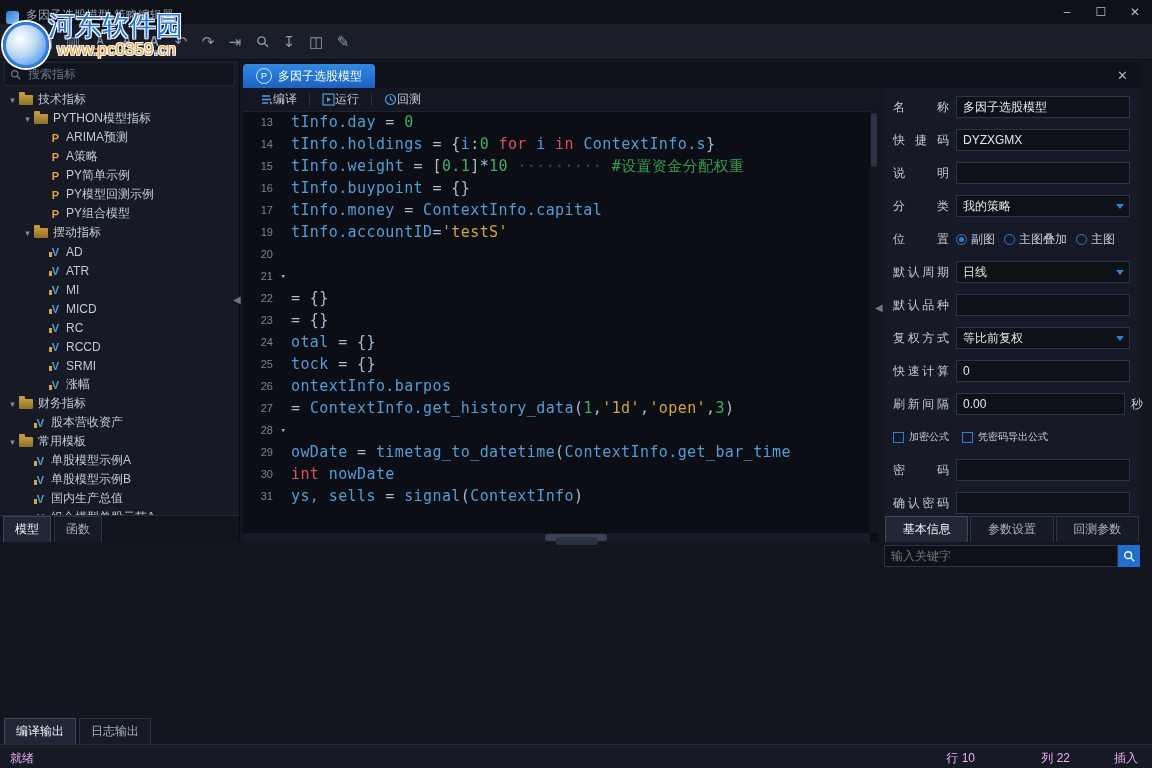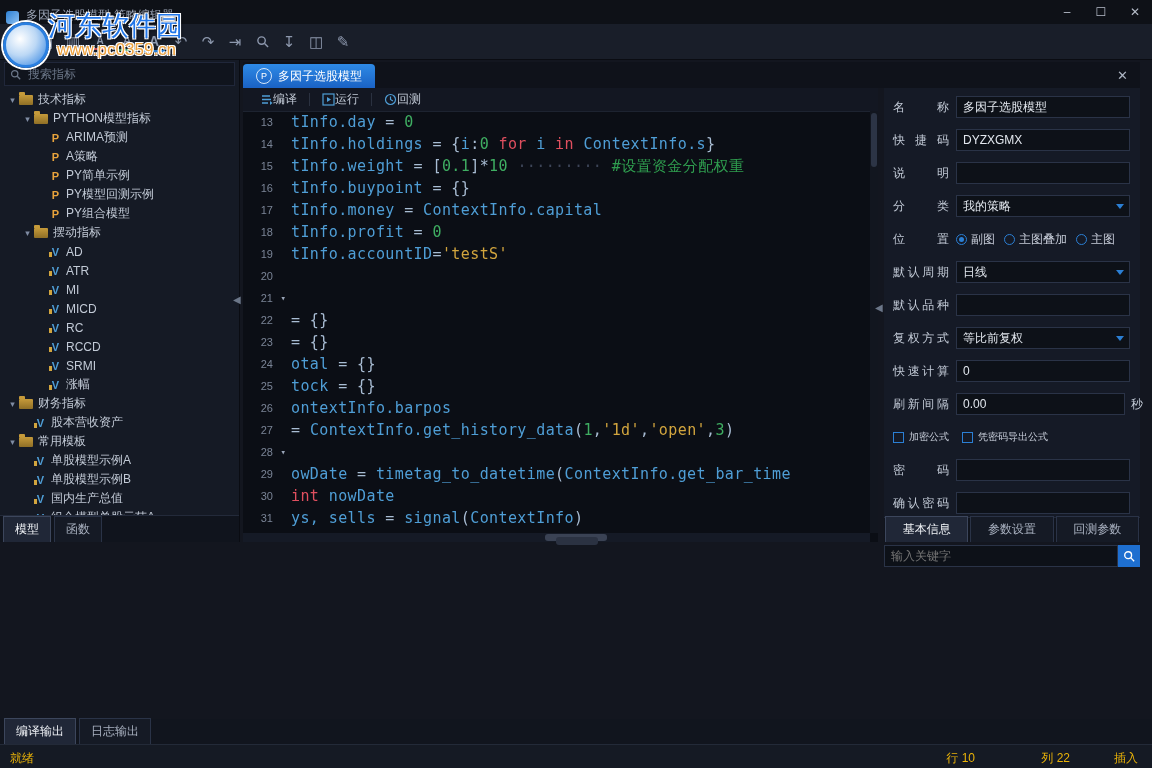--- a/index.html
+++ b/index.html
@@ -80,21 +80,21 @@
   .unit{margin-left:6px;font-size:12px;color:#c2cad6}
   .props-tabs{position:absolute;left:0;right:0;bottom:0;height:25px;background:#10141d;border-top:1px solid #232a3a;
               display:flex;align-items:flex-end;padding:0 1px;gap:2px;box-sizing:border-box}
   .props-tabs .tab{flex:1;text-align:center;padding:4px 0}
   .props-search{position:absolute;left:884px;top:545px;width:256px;height:22px;display:flex;align-items:center}
   .sbtn{width:22px;height:22px;background:#1e6fd0;display:flex;align-items:center;justify-content:center;color:#fff;flex:none}
   
   .output-tabs{position:absolute;left:0;top:719px;width:1152px;height:25px;background:#11151e;display:flex;align-items:flex-end;
                padding-left:4px;gap:3px;box-sizing:border-box}
   .statusbar{position:absolute;left:0;top:744px;width:1152px;height:24px;background:#151a24;border-top:1px solid #232a38;
-             font-size:12px;color:#eab308}
+             font-size:12px;color:#f0abfc}
   .sb-ready{position:absolute;left:10px;top:5px}
   .sb-line{position:absolute;right:177px;top:5px}
   .sb-col{position:absolute;right:82px;top:5px}
   .sb-mode{position:absolute;right:14px;top:5px}
   
   .wm{position:absolute;left:0;top:0;width:230px;height:72px;z-index:99;pointer-events:none}
   .wm-logo{position:absolute;left:3px;top:22px;width:40px;height:40px;border-radius:50%;border:3px solid #2a7fe0;
            background:radial-gradient(circle at 35% 35%,#ffffff 0%,#bcd8f5 45%,#2a7fe0 100%);box-shadow:0 0 0 2px #fff}
   .wm-t1{position:absolute;left:48px;top:8px;font-size:27px;font-weight:normal;color:#2176e8;white-space:nowrap;
          text-shadow:-1px -1px 0 #fff,1px -1px 0 #fff,-1px 1px 0 #fff,1px 1px 0 #fff,2px 3px 3px rgba(0,0,0,.45)}
@@ -321,25 +321,20 @@
         <span class="gutter">16</span>
         <span class="fold"></span>
         <span class="ctext"><span class="c-id">tInfo.buypoint </span><span class="c-op">= {}</span></span>
       </div>
       <div class="code-line">
         <span class="gutter">17</span>
         <span class="fold"></span>
         <span class="ctext"><span class="c-id">tInfo.money </span><span class="c-op">= </span><span class="c-id">ContextInfo.capital</span></span>
       </div>
       <div class="code-line">
-        <span class="gutter">18</span>
-        <span class="fold"></span>
-        <span class="ctext"><span class="c-id">tInfo.profit </span><span class="c-op">= </span><span class="c-num">0</span></span>
-      </div>
-      <div class="code-line">
         <span class="gutter">19</span>
         <span class="fold"></span>
         <span class="ctext"><span class="c-id">tInfo.accountID</span><span class="c-op">=</span><span class="c-str">'testS'</span></span>
       </div>
       <div class="code-line">
         <span class="gutter">20</span>
         <span class="fold"></span>
         <span class="ctext"></span>
       </div>
       <div class="code-line">

